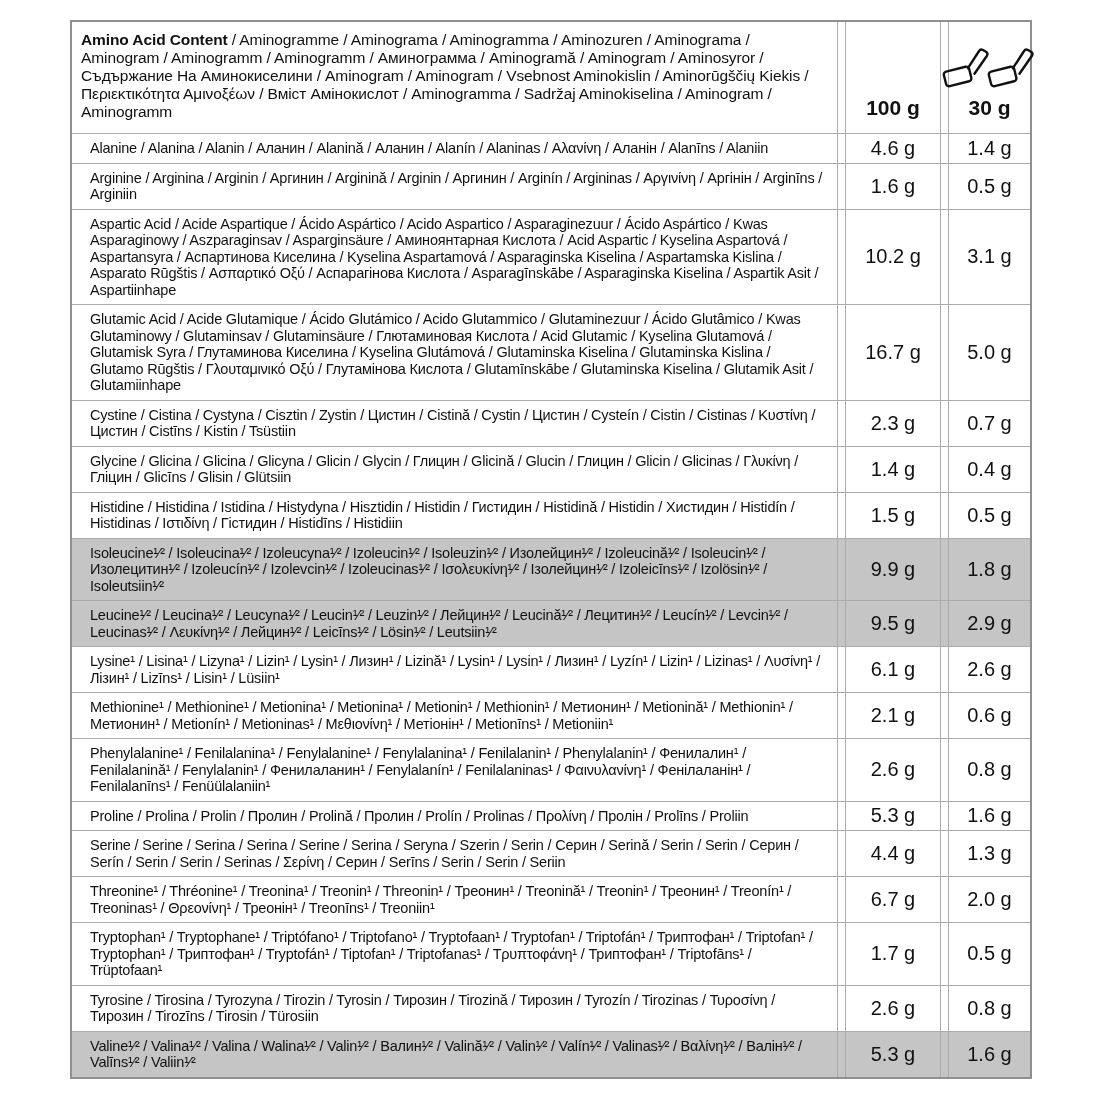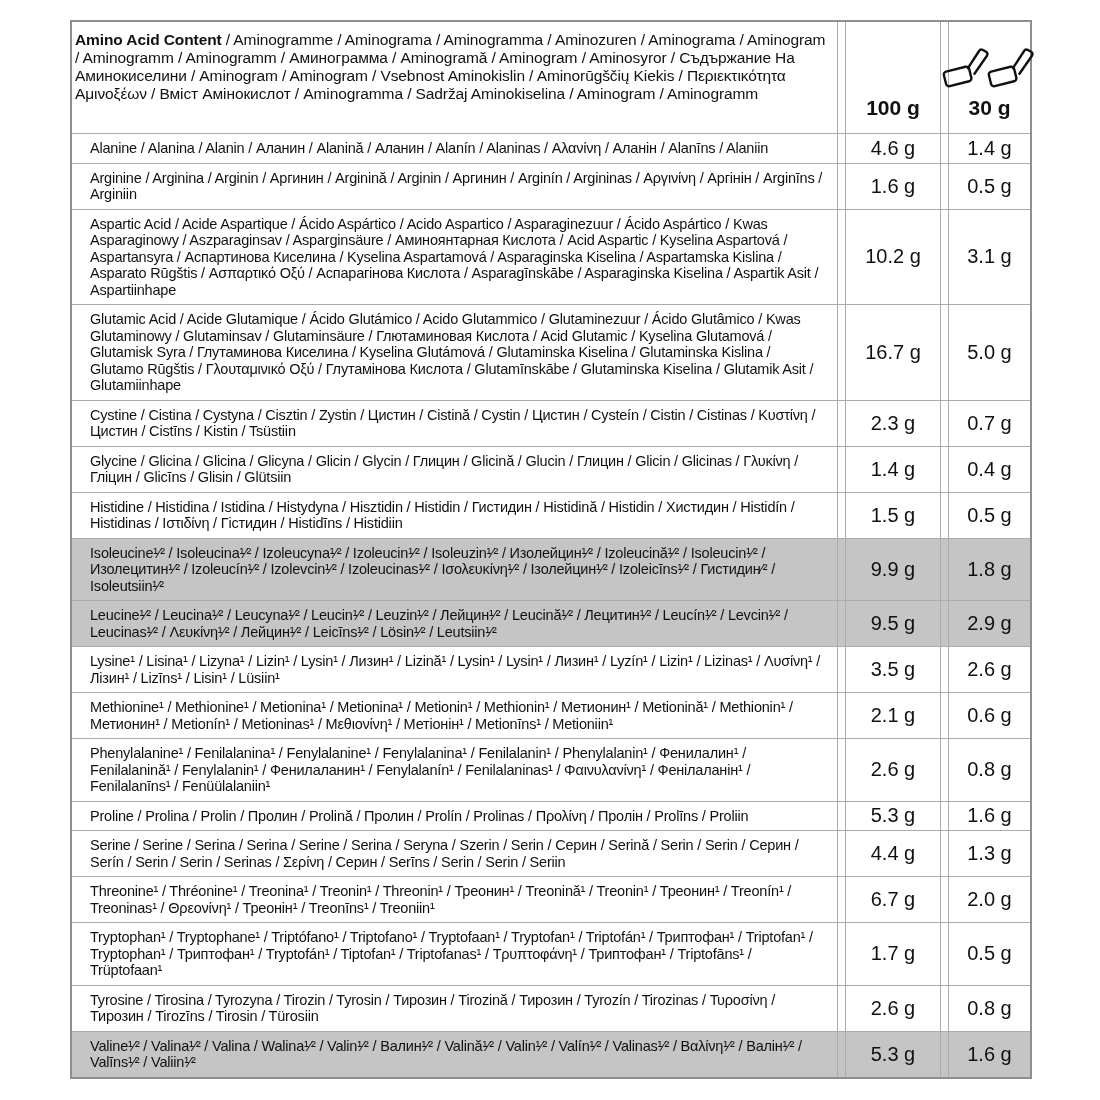--- a/index.html
+++ b/index.html
@@ -44,21 +44,21 @@
     align-items: center;
     justify-content: center;
     font-size: 20px;
     flex: none;
   }
   .cell.val.last { width: 82px; border-right: none; }
   .row.header { min-height: 111px; }
   .row.header .cell.name {
     font-size: 15.5px;
     line-height: 18px;
-    padding: 9px 10px 8px 3px;
+    padding: 9px 10px 8px 9px;
     letter-spacing: -0.1px;
   }
   .row.header .cell.name .bold { font-weight: bold; }
   .row.header .cell.val {
     flex-direction: column;
     justify-content: flex-end;
     align-items: center;
     font-weight: bold;
     font-size: 21px;
     padding-bottom: 13px;
@@ -125,32 +125,32 @@
       <div class="cell name">Glycine / Glicina / Glicina / Glicyna / Glicin / Glycin / Глицин / Glicină / Glucin / Глицин / Glicin / Glicinas / Γλυκίνη / Гліцин / Glicīns / Glisin / Glütsiin</div>
       <div class="cell val">1.4 g</div>
       <div class="cell val last">0.4 g</div>
     </div>
     <div class="row">
       <div class="cell name">Histidine / Histidina / Istidina / Histydyna / Hisztidin / Histidin / Гистидин / Histidină / Histidin / Хистидин / Histidín / Histidinas / Ιστιδίνη / Гістидин / Histidīns / Histidiin</div>
       <div class="cell val">1.5 g</div>
       <div class="cell val last">0.5 g</div>
     </div>
     <div class="row hl">
-      <div class="cell name">Isoleucine¹⁄² / Isoleucina¹⁄² / Izoleucyna¹⁄² / Izoleucin¹⁄² / Isoleuzin¹⁄² / Изолейцин¹⁄² / Izoleucină¹⁄² / Isoleucin¹⁄² / Изолецитин¹⁄² / Izoleucín¹⁄² / Izolevcin¹⁄² / Izoleucinas¹⁄² / Ισολευκίνη¹⁄² / Ізолейцин¹⁄² / Izoleicīns¹⁄² / Гистидин⁄² / Isoleutsiin¹⁄²</div>
+      <div class="cell name">Isoleucine¹⁄² / Isoleucina¹⁄² / Izoleucyna¹⁄² / Izoleucin¹⁄² / Isoleuzin¹⁄² / Изолейцин¹⁄² / Izoleucină¹⁄² / Isoleucin¹⁄² / Изолецитин¹⁄² / Izoleucín¹⁄² / Izolevcin¹⁄² / Izoleucinas¹⁄² / Ισολευκίνη¹⁄² / Ізолейцин¹⁄² / Izoleicīns¹⁄² / Izolösin¹⁄² / Isoleutsiin¹⁄²</div>
       <div class="cell val">9.9 g</div>
       <div class="cell val last">1.8 g</div>
     </div>
     <div class="row hl">
       <div class="cell name">Leucine¹⁄² / Leucina¹⁄² / Leucyna¹⁄² / Leucin¹⁄² / Leuzin¹⁄² / Лейцин¹⁄² / Leucină¹⁄² / Лецитин¹⁄² / Leucín¹⁄² / Levcin¹⁄² / Leucinas¹⁄² / Λευκίνη¹⁄² / Лейцин¹⁄² / Leicīns¹⁄² / Lösin¹⁄² / Leutsiin¹⁄²</div>
       <div class="cell val">9.5 g</div>
       <div class="cell val last">2.9 g</div>
     </div>
     <div class="row">
       <div class="cell name">Lysine¹ / Lisina¹ / Lizyna¹ / Lizin¹ / Lysin¹ / Лизин¹ / Lizină¹ / Lysin¹ / Lysin¹ / Лизин¹ / Lyzín¹ / Lizin¹ / Lizinas¹ / Λυσίνη¹ / Лізин¹ / Lizīns¹ / Lisin¹ / Lüsiin¹</div>
-      <div class="cell val">3.5 g</div>
+      <div class="cell val">6.1 g</div>
       <div class="cell val last">2.6 g</div>
     </div>
     <div class="row">
       <div class="cell name">Methionine¹ / Methionine¹ / Metionina¹ / Metionina¹ / Metionin¹ / Methionin¹ / Метионин¹ / Metionină¹ / Methionin¹ / Метионин¹ / Metionín¹ / Metioninas¹ / Μεθιονίνη¹ / Метіонін¹ / Metionīns¹ / Metioniin¹</div>
       <div class="cell val">2.1 g</div>
       <div class="cell val last">0.6 g</div>
     </div>
     <div class="row">
       <div class="cell name">Phenylalanine¹ / Fenilalanina¹ / Fenylalanine¹ / Fenylalanina¹ / Fenilalanin¹ / Phenylalanin¹ / Фенилалин¹ / Fenilalanină¹ / Fenylalanin¹ / Фенилаланин¹ / Fenylalanín¹ / Fenilalaninas¹ / Φαινυλανίνη¹ / Фенілаланін¹ / Fenilalanīns¹ / Fenüülalaniin¹</div>
       <div class="cell val">2.6 g</div>

